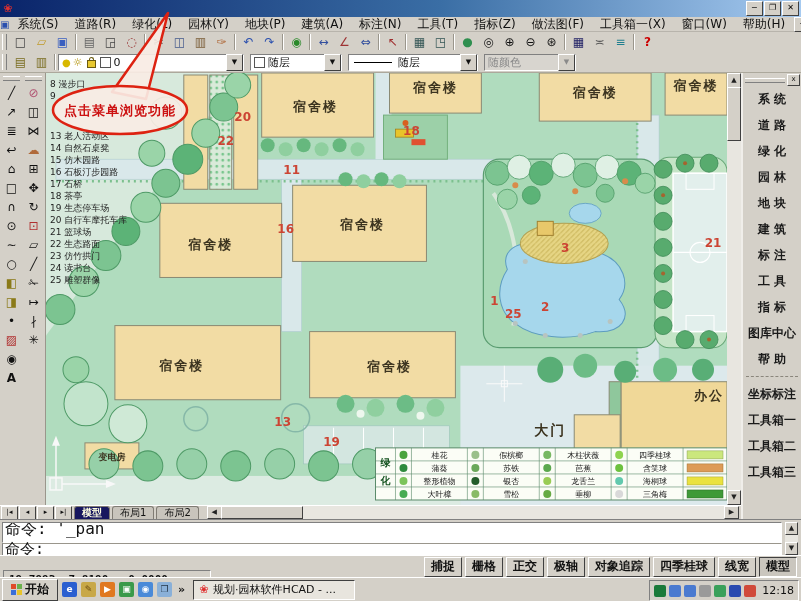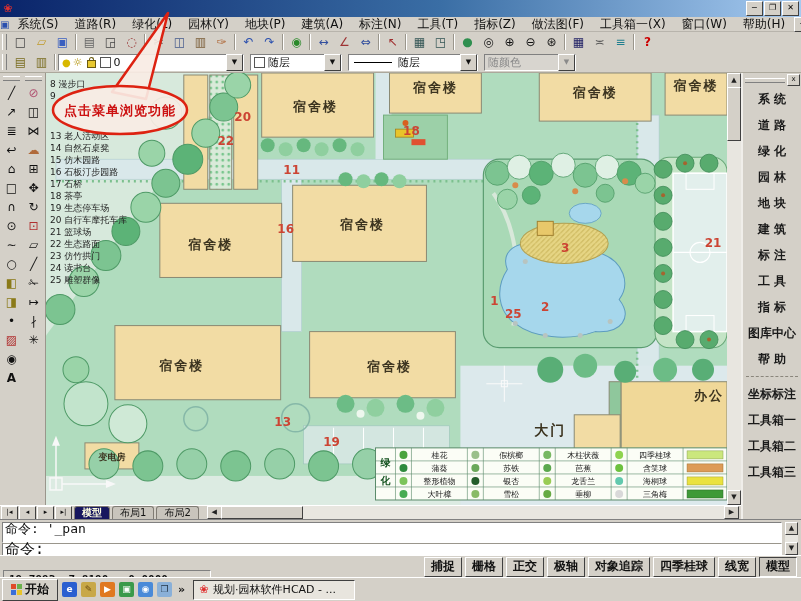--- a/index.html
+++ b/index.html
@@ -56,21 +56,21 @@
   #tabstrip{left:0;top:505px;width:741px;height:14px;background:#d4d0c8;display:flex;align-items:center;border-top:1px solid #fff;box-sizing:border-box;}
   .tnav{width:15px;height:12px;font-size:7px;line-height:11px;text-align:center;background:#d4d0c8;border:1px solid;border-color:#fff #404040 #404040 #fff;margin-left:1px;}
   .tab{height:12px;line-height:12px;padding:0 7px;font-size:10px;background:#c8c4bc;border:1px solid #807c74;border-bottom:none;margin-left:2px;border-radius:3px 3px 0 0;}
   .tab.active{background:#17175e;color:#ffffe0;font-weight:bold;}
   #hscroll{flex:1;height:13px;background:#e8e6e0;margin:0 2px 0 8px;position:relative;}
   #hscroll .l{position:absolute;left:0;top:0;width:13px;height:11px;line-height:10px;}
   #hscroll .r{position:absolute;right:0;top:0;width:13px;height:11px;line-height:10px;}
   #hscroll .thumb{position:absolute;left:14px;top:0;width:80px;height:11px;background:#d4d0c8;border:1px solid;border-color:#fff #404040 #404040 #fff;}
   
   #cmdwin{left:0;top:519px;width:801px;height:36px;background:#d4d0c8;border-top:1px solid #808080;box-sizing:border-box;}
-  #cmdhist{position:absolute;left:2px;top:2px;width:780px;height:21px;background:#fff;border:1px solid;border-color:#808080 #fff #fff #808080;font-family:"DejaVu Sans Mono","DejaVu Sans",monospace;font-size:13px;line-height:11px;padding:0 2px;box-sizing:border-box;overflow:hidden;}
+  #cmdhist{position:absolute;left:2px;top:2px;width:780px;height:21px;background:#fff;border:1px solid;border-color:#808080 #fff #fff #808080;font-family:"DejaVu Sans Mono","DejaVu Sans",monospace;font-size:16px;line-height:11px;padding:0 2px;box-sizing:border-box;overflow:hidden;}
   #cmdprompt{position:absolute;left:2px;top:23px;width:780px;height:28px;background:#fff;border:1px solid;border-color:#808080 #fff #fff #808080;border-top:1px solid #9a968c;font-family:"DejaVu Sans Mono","DejaVu Sans",monospace;font-size:15px;line-height:11px;padding:0 2px;box-sizing:border-box;}
   #cmdscroll{position:absolute;right:3px;top:2px;width:13px;height:33px;background:#e8e6e0;}
   #cmdscroll div{width:11px;height:11px;line-height:10px;}
   
   #statusbar{left:0;top:555px;width:801px;height:22px;background:#d4d0c8;display:flex;align-items:center;border-top:1px solid #fff;box-sizing:border-box;}
   #coords{width:208px;height:21px;line-height:17px;background:#d4d0c8;border:1px solid;border-color:#808080 #fff #fff #808080;margin-left:3px;padding-left:5px;font-family:"DejaVu Sans Mono","DejaVu Sans",monospace;font-size:11px;font-weight:bold;box-sizing:border-box;margin-top:28px;}
   .stgl{height:18px;line-height:16px;padding:0 6px;margin-left:3px;background:#d4d0c8;border:1px solid;border-color:#fff #404040 #404040 #fff;font-size:12px;font-weight:bold;white-space:nowrap;}
   .stgl.pressed{border-color:#404040 #fff #fff #404040;background:#cac6be;}
   
   #taskbar{left:0;top:577px;width:801px;height:24px;background:#d4d0c8;border-top:1px solid #fff;display:flex;align-items:center;box-sizing:border-box;}
@@ -602,20 +602,30 @@
     <span class="qlicon" style="background:#c8a848;color:#6a4a10">✎</span>
     <span class="qlicon" style="background:#e07820">▶</span>
     <span class="qlicon" style="background:#3a9a4a">▣</span>
     <span class="qlicon" style="background:#4a8ad8">◉</span>
     <span class="qlicon" style="background:#8ab0d8;color:#234">❐</span>
     <span class="chev">»</span>
     <div id="taskbtn">
       <span class="applogo" style="margin-right:3px">❀</span>
       <span>规划·园林软件HCAD - ...</span>
     </div>
+    <div id="tray">
+      <span class="trico" style="background:#1a7a3a"></span>
+      <span class="trico" style="background:#4a7ad0"></span>
+      <span class="trico" style="background:#4a7ad0"></span>
+      <span class="trico" style="background:#9a9a9a"></span>
+      <span class="trico" style="background:#3aa05a"></span>
+      <span class="trico" style="background:#2a4ab0"></span>
+      <span class="trico" style="background:#d04a3a"></span>
+      <span id="clock">12:18</span>
+    </div>
   </div>
 
   <svg class="abs" id="callout" viewBox="0 0 801 601">
     <polygon points="112,92 168,13 146,99" fill="#f9ece4" fill-opacity="0.92" stroke="#dd2211" stroke-width="2.5" stroke-linejoin="round"></polygon>
     <ellipse cx="120" cy="110" rx="67" ry="24" fill="#f9ece4" fill-opacity="0.92" stroke="#dd2211" stroke-width="2.5"></ellipse>
     <text x="120" y="115" text-anchor="middle" font-size="13" font-weight="bold" fill="#cc1111" letter-spacing="1">点击菜单浏览功能</text>
   </svg>
 
 </div>
 

